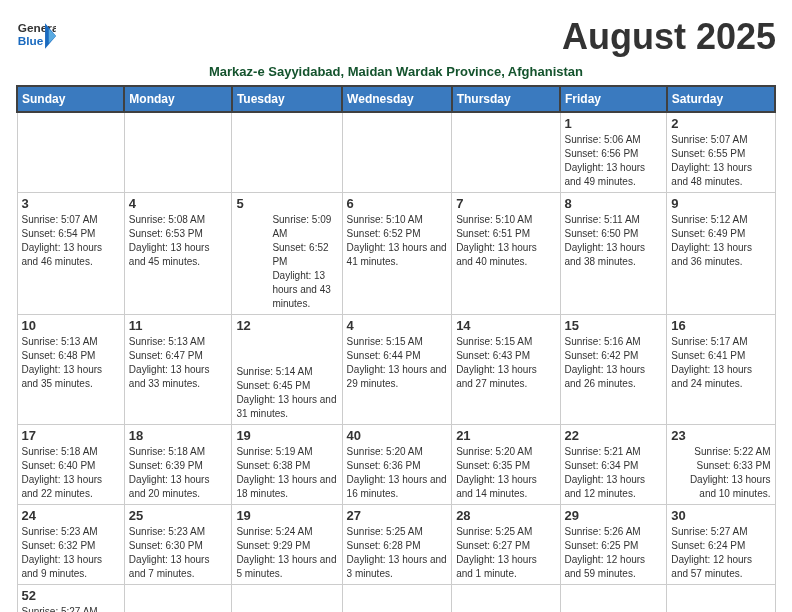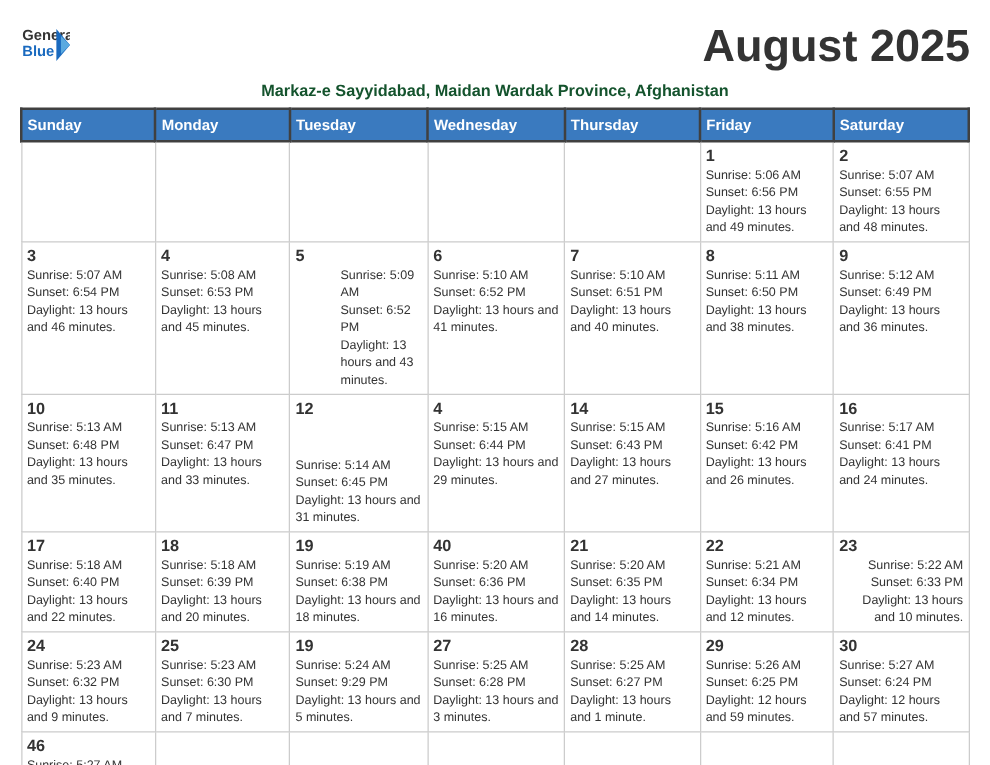--- a/index.html
+++ b/index.html
@@ -303,21 +303,21 @@
         </td>
         <td>
           <div class="day-number">30</div>
           <div class="day-info" style="white-space: pre-line;">Sunrise: 5:27 AM
 Sunset: 6:24 PM
 Daylight: 12 hours and 57 minutes.</div>
         </td>
       </tr>
       <tr class="last-row">
         <td>
-          <div class="day-number">46</div>
+          <div class="day-number">52</div>
           <div class="day-info" style="white-space: pre-line;">Sunrise: 5:27 AM
 Sunset: 6:23 PM
 Daylight: 12 hours and 55 minutes.</div>
         </td>
         <td class="empty-cell"></td>
         <td class="empty-cell"></td>
         <td class="empty-cell"></td>
         <td class="empty-cell"></td>
         <td class="empty-cell"></td>
         <td class="empty-cell"></td>

